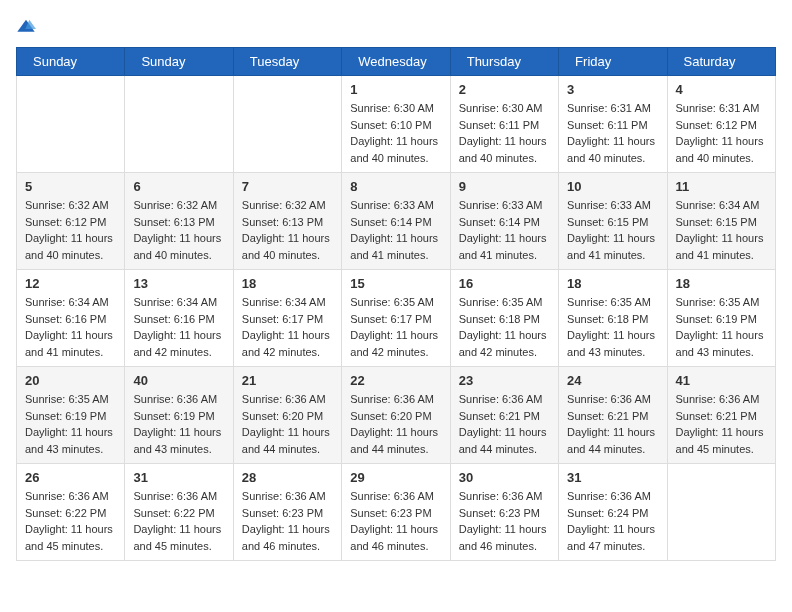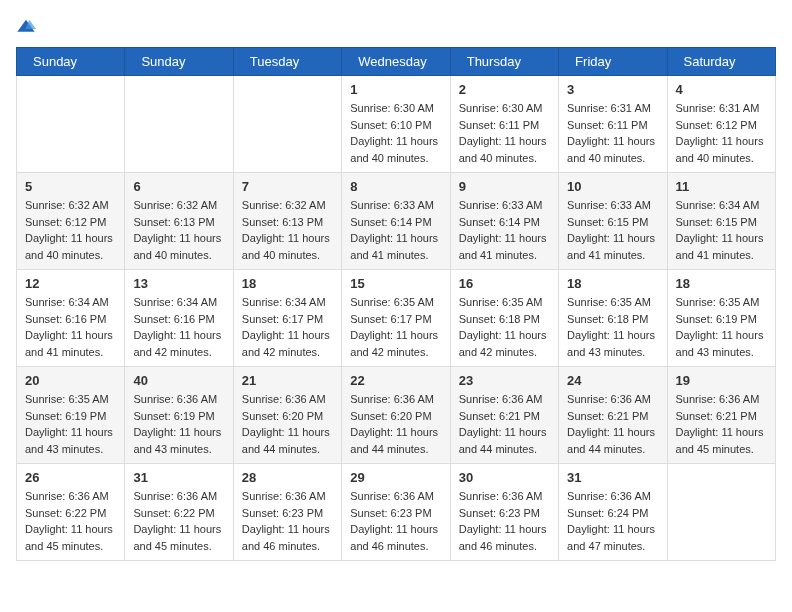--- a/index.html
+++ b/index.html
@@ -317,21 +317,21 @@
       </td>
         <td>
         <span class="day-num">24</span>
         <div class="day-info">
           <span>Sunrise: 6:36 AM</span><br>
           <span>Sunset: 6:21 PM</span><br>
           <span>Daylight: 11 hours and 44 minutes.</span>
         </div>
       </td>
         <td>
-        <span class="day-num">19</span>
+        <span class="day-num">41</span>
         <div class="day-info">
           <span>Sunrise: 6:36 AM</span><br>
           <span>Sunset: 6:21 PM</span><br>
           <span>Daylight: 11 hours and 45 minutes.</span>
         </div>
       </td>
       </tr>
       <tr>
         <td>
         <span class="day-num">26</span>

